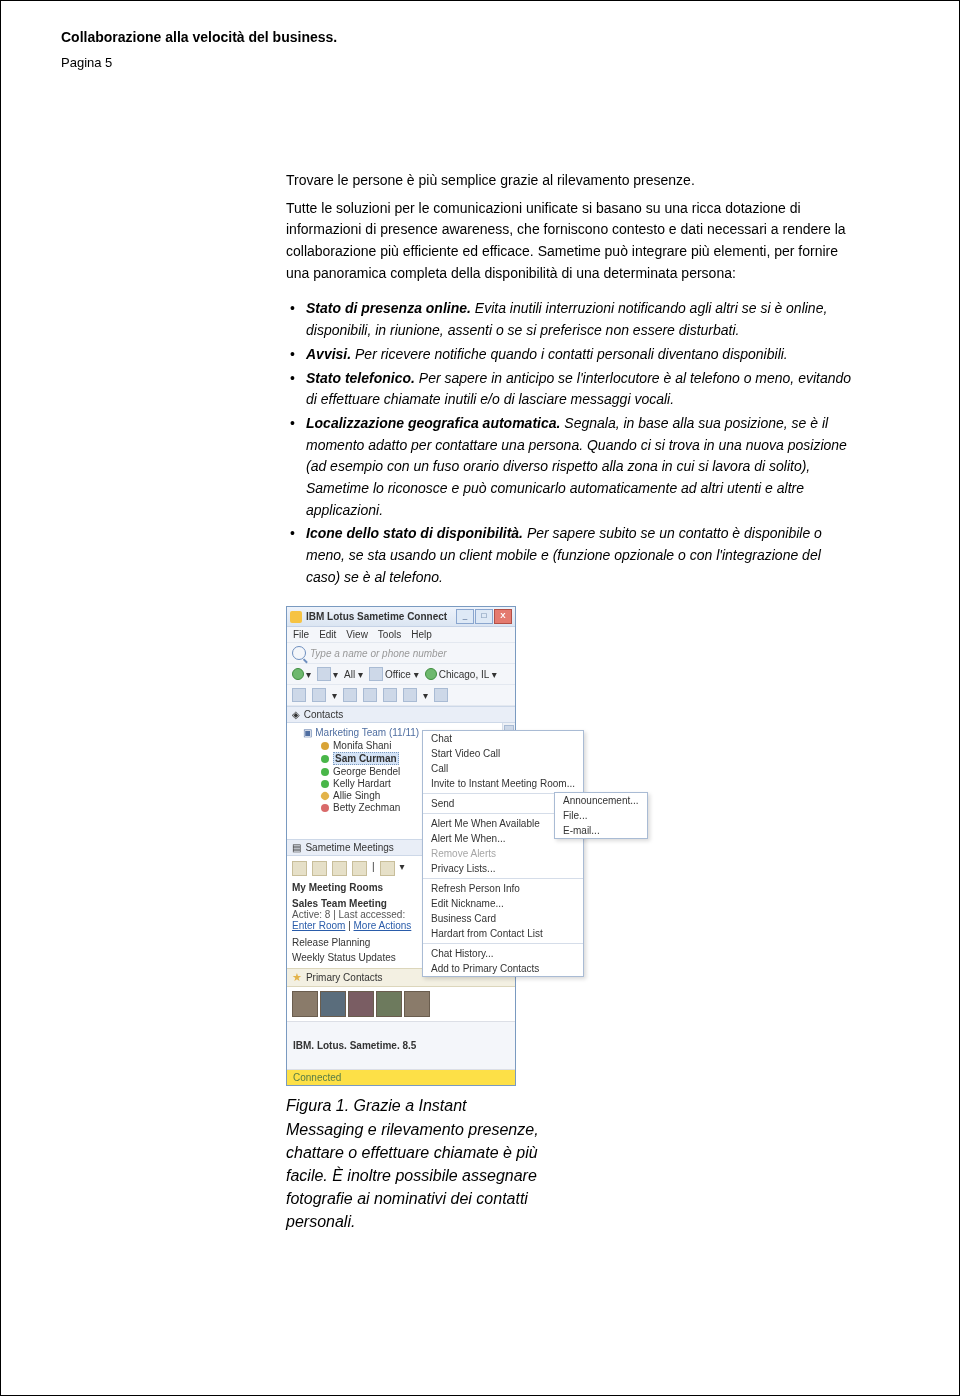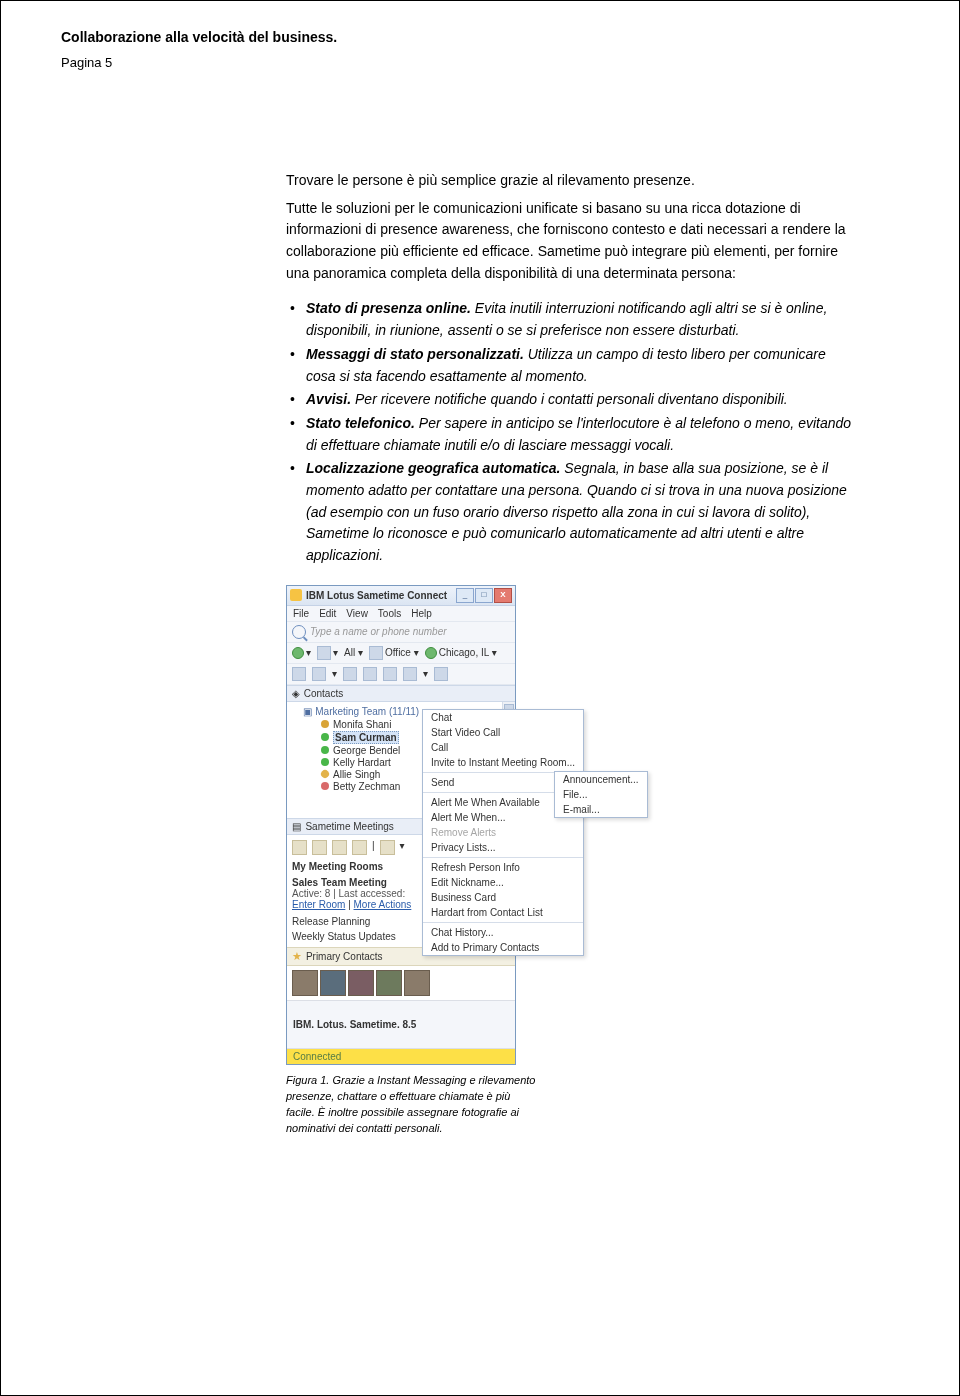--- a/index.html
+++ b/index.html
@@ -285,21 +285,21 @@
     content: "▸";
     float: right;
     color: #333;
     margin-left: 10px;
   }
   .ctx-main { top: 124px; left: 136px; }
   .ctx-sub  { top: 186px; left: 268px; min-width: 80px; }
 
   .caption {
     font-style: italic;
-    font-size: 11px;
+    font-size: 16px;
     line-height: 1.45;
     margin-top: 8px;
     color: #000;
     width: 255px;
   }
 </style>
 </head>
 <body>
 
 <div class="page">
@@ -308,24 +308,24 @@
     <p class="page-title">Collaborazione alla velocità del business.</p>
     <p class="page-num">Pagina 5</p>
   </div>
 
   <div class="content">
     <p class="subheading">Trovare le persone è più semplice grazie al rilevamento presenze.</p>
     <p class="para">Tutte le soluzioni per le comunicazioni unificate si basano su una ricca dotazione di informazioni di presence awareness, che forniscono contesto e dati necessari a rendere la collaborazione più efficiente ed efficace. Sametime può integrare più elementi, per fornire una panoramica completa della disponibilità di una determinata persona:</p>
 
     <ul class="bullets">
       <li><span class="bold-label">Stato di presenza online.</span><span> Evita inutili interruzioni notificando agli altri se si è online, disponibili, in riunione, assenti o se si preferisce non essere disturbati.</span></li>
-      <li><span class="bold-label">Messaggi di stato personalizzati.</span><span> Utilizza un campo di testo libero per comunicare cosa si sta facendo esattamente al momento.</span></li>
       <li><span class="bold-label">Avvisi.</span><span> Per ricevere notifiche quando i contatti personali diventano disponibili.</span></li>
       <li><span class="bold-label">Stato telefonico.</span><span> Per sapere in anticipo se l'interlocutore è al telefono o meno, evitando di effettuare chiamate inutili e/o di lasciare messaggi vocali.</span></li>
       <li><span class="bold-label">Localizzazione geografica automatica.</span><span> Segnala, in base alla sua posizione, se è il momento adatto per contattare una persona. Quando ci si trova in una nuova posizione (ad esempio con un fuso orario diverso rispetto alla zona in cui si lavora di solito), Sametime lo riconosce e può comunicarlo automaticamente ad altri utenti e altre applicazioni.</span></li>
+      <li><span class="bold-label">Icone dello stato di disponibilità.</span><span> Per sapere subito se un contatto è disponibile o meno, se sta usando un client mobile e (funzione opzionale o con l'integrazione del caso) se è al telefono.</span></li>
     </ul>
   </div>
 
   <div class="figure-block">
     <div class="screenshot">
 
       <div class="win">
         <div class="titlebar">
           <div class="title-left">
             <span class="app-icon"></span>

